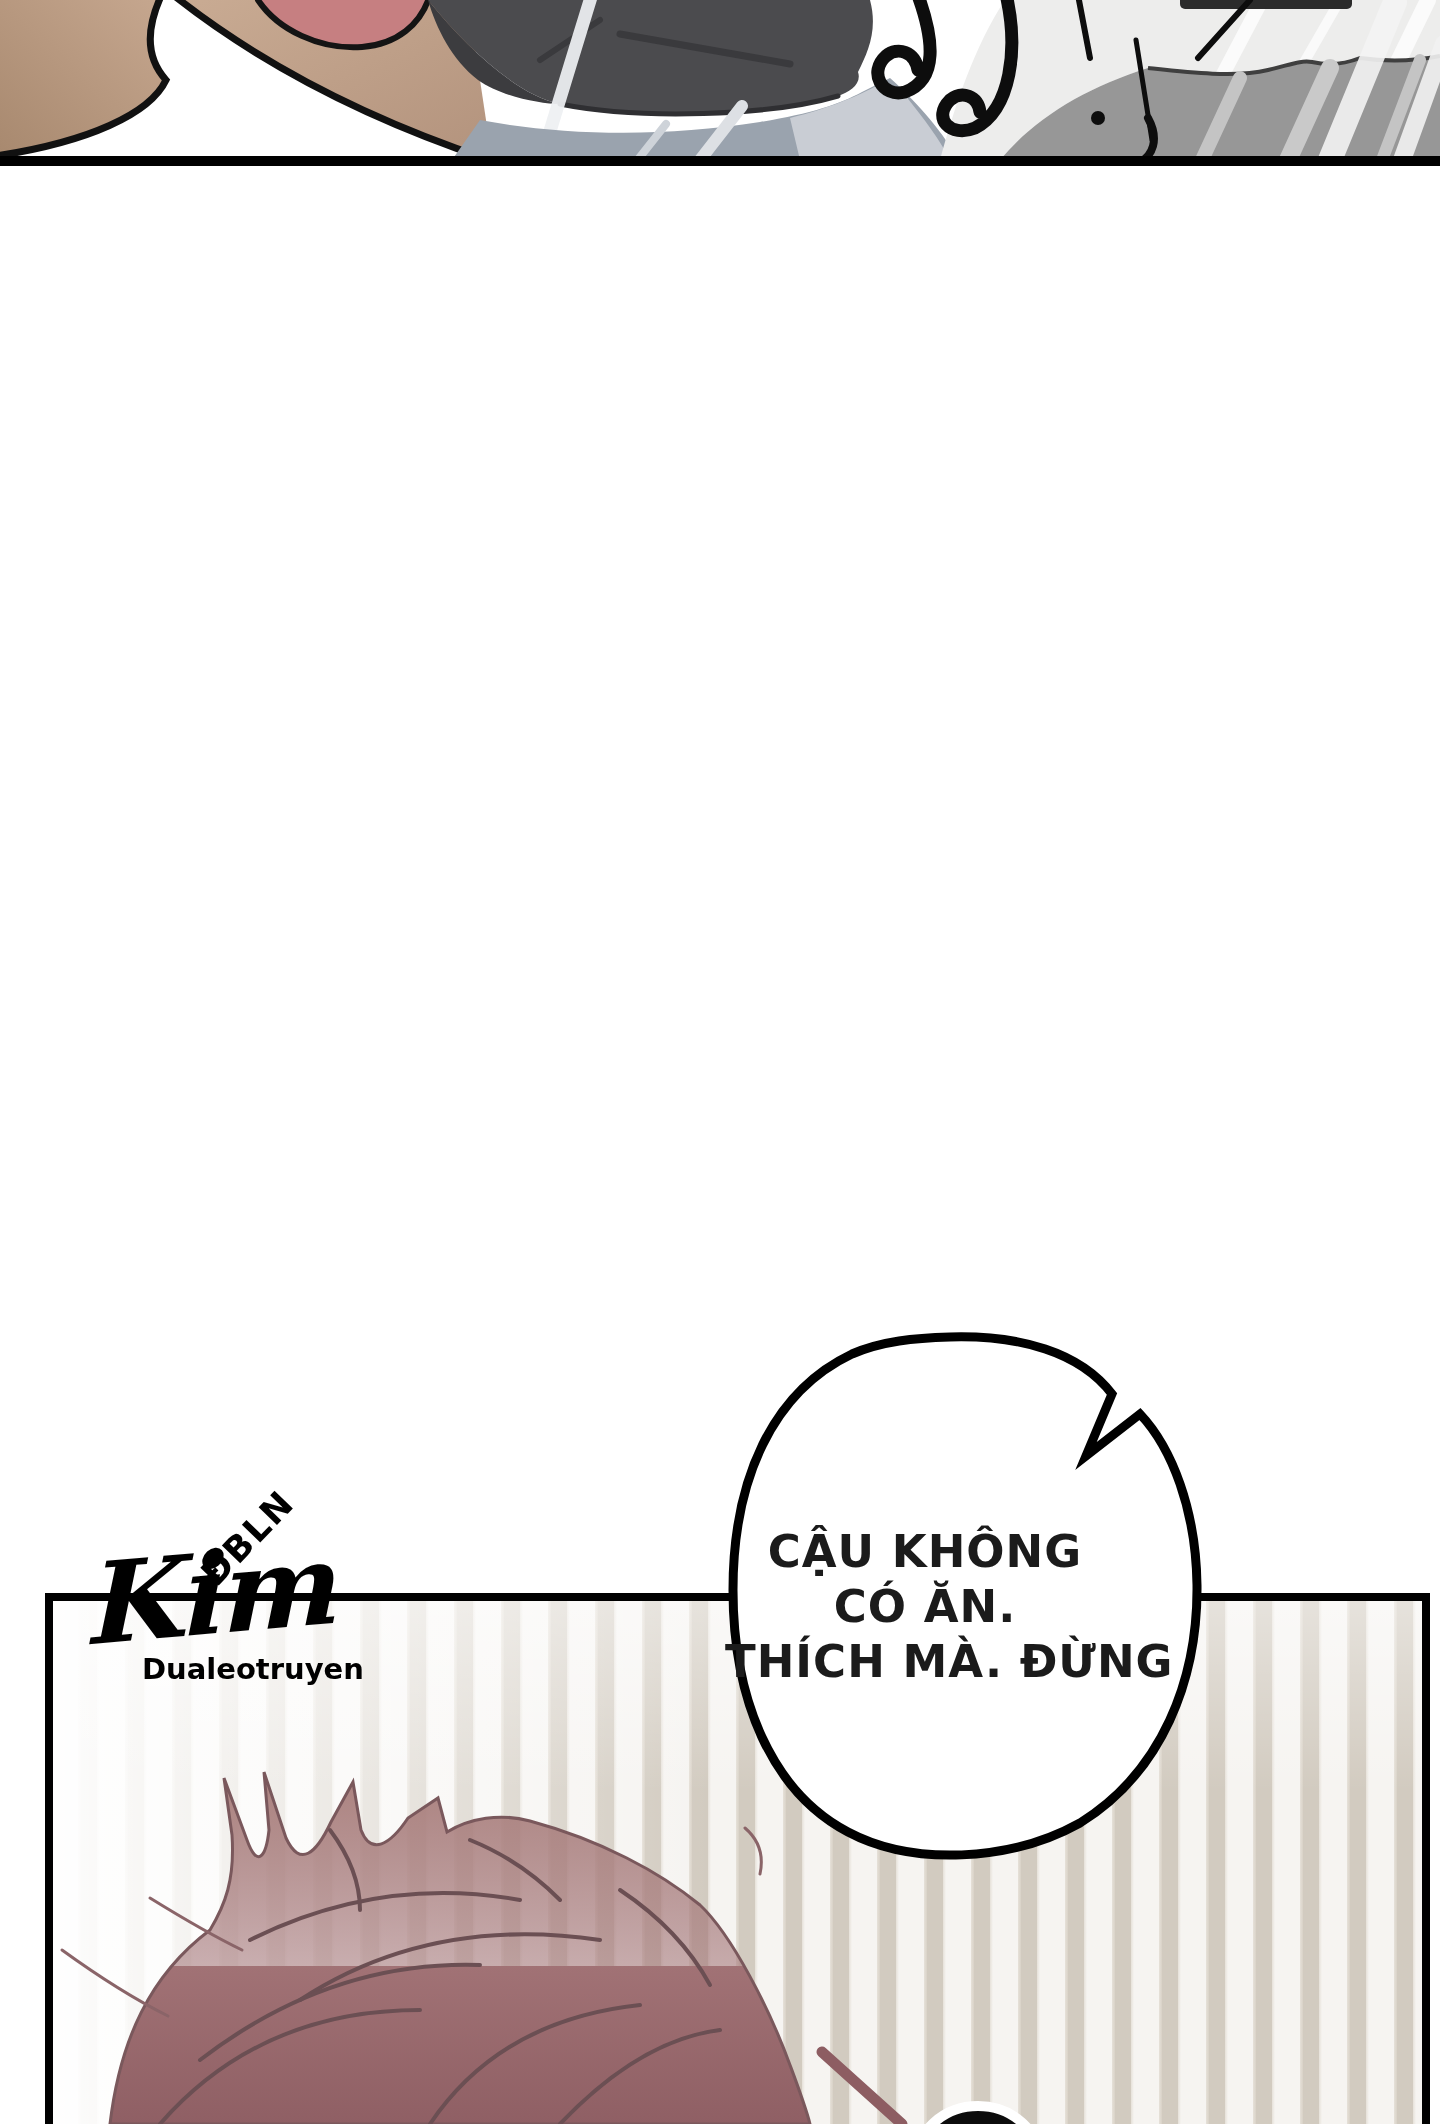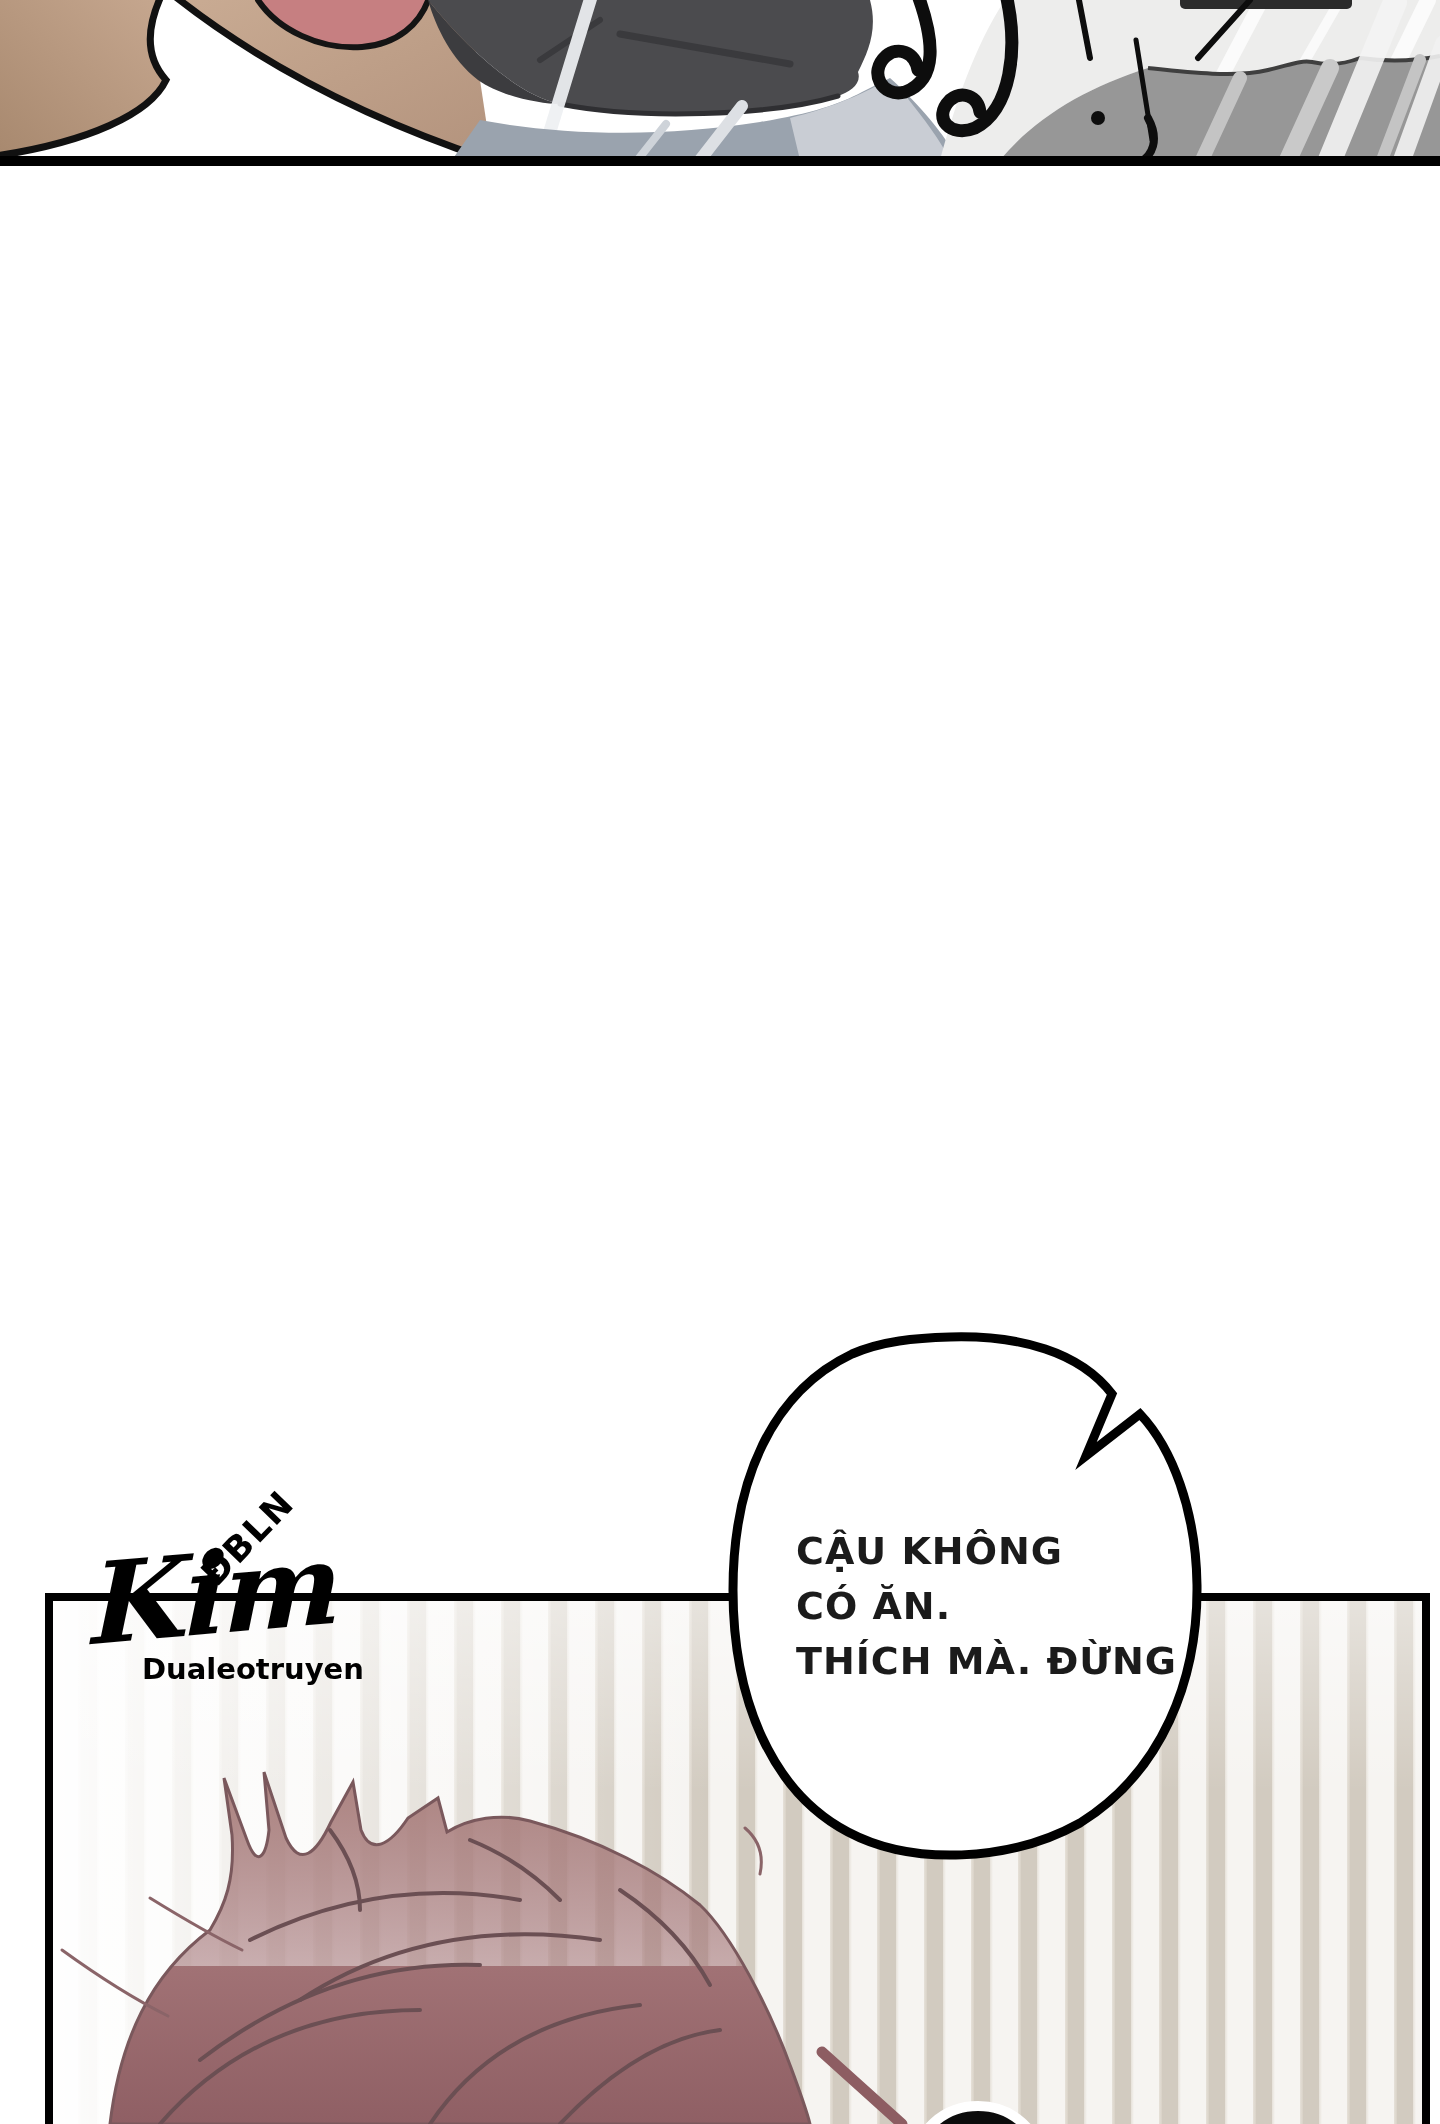--- a/index.html
+++ b/index.html
@@ -21,22 +21,22 @@
       #d2cbc0 28px,#d2cbc0 44px,
       #e6e1d9 44px,#f6f4f1 47px);}
   .curtain::before{content:"";position:absolute;inset:0;
     background:linear-gradient(to right,rgba(255,255,255,.96) 0%,rgba(255,255,255,.6) 20%,rgba(255,255,255,0) 48%);}
   .curtain::after{content:"";position:absolute;inset:0;
     background:linear-gradient(to bottom,rgba(255,255,255,.45) 0px,rgba(255,255,255,0) 190px);}
   .panel-art{position:absolute;left:0;top:0;width:1369px;height:523px;}
 
   
   .bubble-svg{position:absolute;left:690px;top:1300px;width:560px;height:580px;}
-  .bubble-text{position:absolute;left:796px;top:1524px;width:400px;
-               font-weight:700;font-size:38px;line-height:55px;color:#1b1b1b;letter-spacing:1px;}
+  .bubble-text{position:absolute;left:725px;top:1524px;width:400px;text-align:center;
+               font-weight:700;font-size:45px;line-height:55px;color:#1b1b1b;letter-spacing:1px;}
   .bubble-text span{display:block;white-space:nowrap;}
 
   
   .watermark{position:absolute;left:0;top:1490px;width:330px;height:230px;color:#000;}
   .wm-top{position:absolute;left:190px;top:28px;transform:rotate(-46deg);
           font-weight:700;font-size:35px;letter-spacing:2px;}
   .wm-main{position:absolute;left:92px;top:38px;transform:rotate(-5deg) skewX(-6deg);
            font-family:"DejaVu Serif",serif;font-style:italic;font-weight:700;font-size:112px;
            letter-spacing:-4px;}
   .wm-sub{position:absolute;left:142px;top:162px;font-weight:700;font-size:29px;letter-spacing:0px;}

